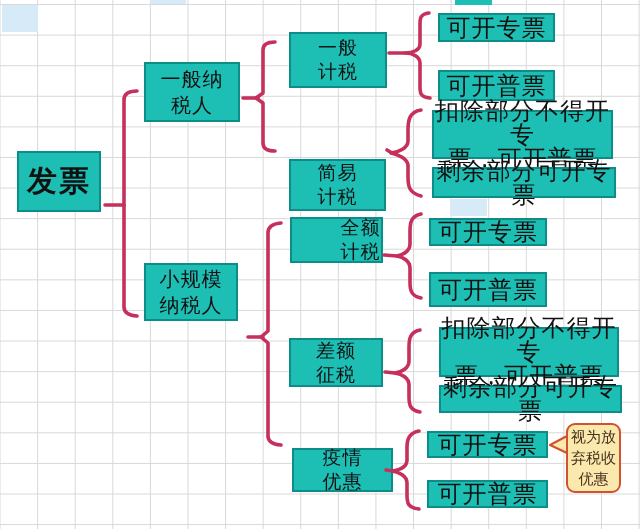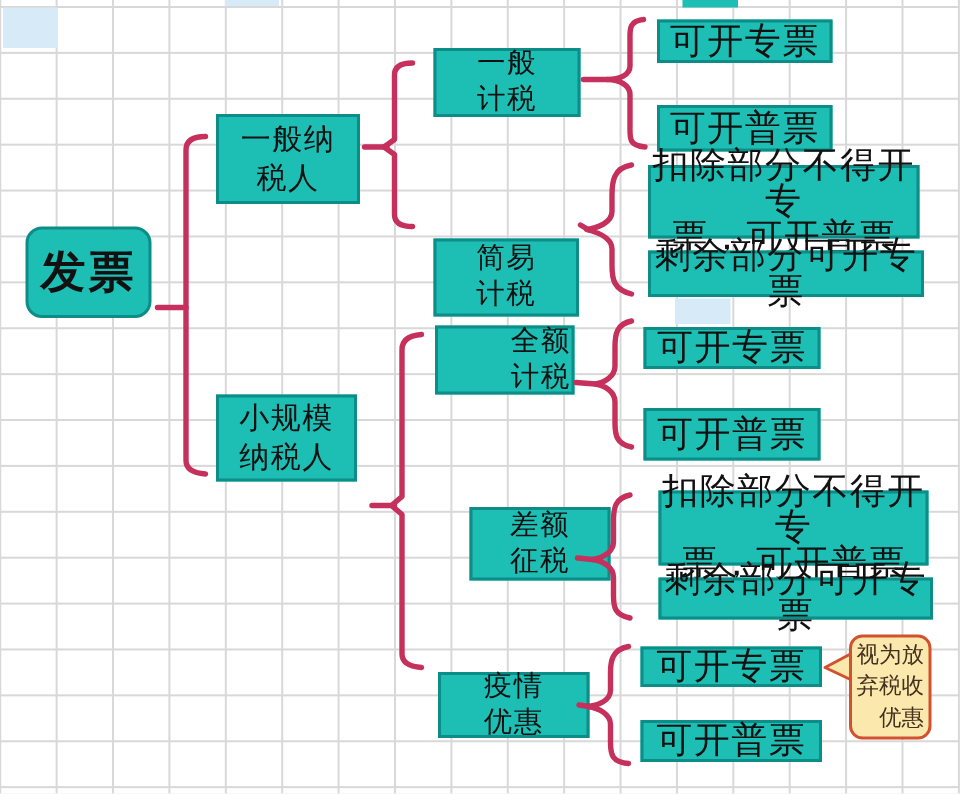--- a/index.html
+++ b/index.html
@@ -23,64 +23,64 @@
   .root-node span{font-weight:bold;font-size:30px;letter-spacing:2px;}
   .l1-node span{font-size:20px;line-height:26px;}
   .l2-node span{font-size:19px;line-height:24px;}
   .leaf-node span{font-size:24px;line-height:24px;}
   svg.overlay{position:absolute;left:0;top:0;z-index:5;pointer-events:none;}
   .brace{stroke:#c5305c;stroke-width:3.6;fill:none;stroke-linecap:round;stroke-linejoin:round;}
   .callout{
     position:absolute;z-index:4;left:566px;top:423px;width:55px;height:70px;
     background:#fbe8ac;border:2px solid #d2512e;border-radius:9px;box-sizing:border-box;
     display:flex;align-items:center;justify-content:center;
-    color:#44301f;text-align:right;
+    color:#44301f;text-align:center;
   }
   .callout span{white-space:pre-line;font-size:15px;line-height:21px;}
 </style>
 </head>
 <body>
 
 <div id="stage">
 
   <div class="cell" style="left:2px;top:5px;width:36px;height:27px;background:#d6eaf8;"></div>
   <div class="cell" style="left:150px;top:0;width:36px;height:4px;background:#d6eaf8;"></div>
   <div class="cell" style="left:450px;top:199px;width:37px;height:17px;background:#d6eaf8;"></div>
   <div class="cell" style="left:455px;top:0;width:37px;height:5px;background:#1dbeb4;"></div>
 
-  <div class="node root-node" style="left:17px;top:151px;width:84px;height:61px;border-radius:11px;">
+  <div class="node root-node" style="left:17px;top:151px;width:84px;height:61px;">
     <span>发票</span>
   </div>
 
-  <div class="node l1-node" style="left:144px;top:76px;width:96px;height:60px;">
+  <div class="node l1-node" style="left:144px;top:62px;width:96px;height:60px;">
     <span>一般纳
 税人</span>
   </div>
 
   <div class="node l1-node" style="left:144px;top:242px;width:94px;height:58px;margin-top:21px;">
     <span>小规模
 纳税人</span>
   </div>
 
-  <div class="node l2-node" style="left:289px;top:32px;width:98px;height:46px;">
+  <div class="node l2-node" style="left:289px;top:32px;width:98px;height:56px;">
     <span>一般
 计税</span>
   </div>
 
   <div class="node l2-node" style="left:289px;top:111px;width:97px;height:52px;margin-top:48px;">
     <span>简易
 计税</span>
   </div>
 
   <div class="node l2-node" style="left:290px;top:217px;width:93px;height:46px;padding-left:48px;">
     <span>全额
 计税</span>
   </div>
 
-  <div class="node l2-node" style="left:289px;top:338px;width:94px;height:49px;margin-left:24px;">
+  <div class="node l2-node" style="left:289px;top:338px;width:94px;height:49px;">
     <span>差额
 征税</span>
   </div>
 
   <div class="node l2-node" style="left:292px;top:448px;width:101px;height:44px;">
     <span>疫情
 优惠</span>
   </div>
 
   <div class="node leaf-node" style="left:438px;top:13px;width:117px;height:29px;">

